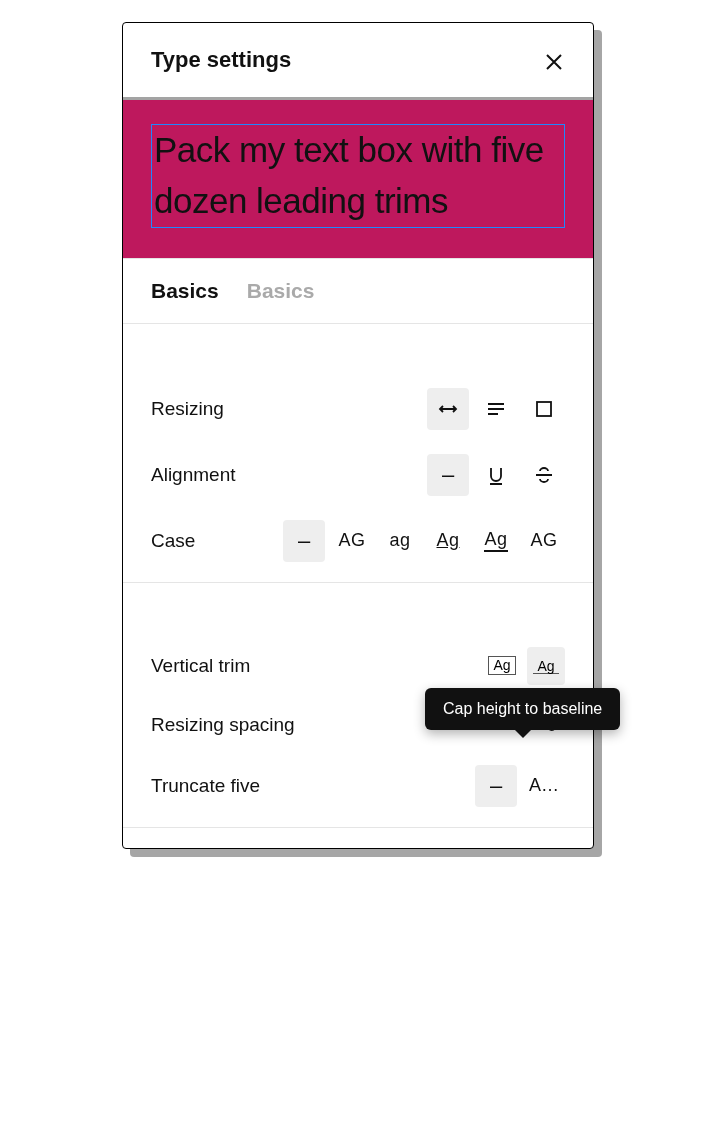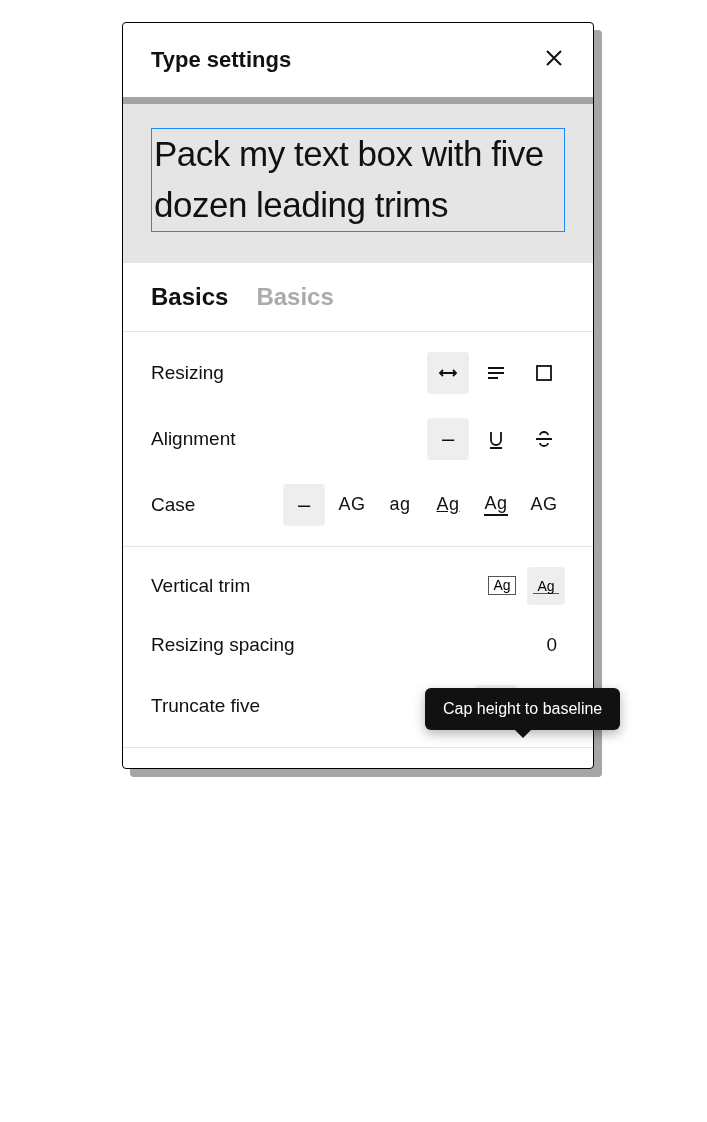--- a/index.html
+++ b/index.html
@@ -16,71 +16,72 @@
       top: 22px;
       width: 472px;
       background: #fff;
       border: 1px solid #000;
       border-radius: 4px;
       box-shadow: 8px 8px 0 rgba(0,0,0,0.35);
     }
     .header {
       padding: 24px 28px;
       display: flex;
-      align-items: flex-start;
+      align-items: flex-end;
       justify-content: space-between;
     }
     .header-title {
       font-size: 22px;
       font-weight: 700;
       color: #111;
     }
     .close-btn {
       width: 22px;
       height: 22px;
       display: flex;
       align-items: center;
       justify-content: center;
       cursor: pointer;
     }
     .preview {
-      background: #e5e5e5;
+      background: #be185d;
       padding: 24px 28px 30px;
-      border-top: 7px solid #a3a3a3;
+      border-top: 3px solid #a3a3a3;
       border-bottom: 1px solid #e5e5e5;
     }
     .preview-text {
       border: 1px solid #1e88ff;
       font-size: 35px;
       font-weight: 400;
       letter-spacing: -0.5px;
       line-height: 1.45;
       color: #111;
       padding: 0 2px;
     }
     .tabs {
       display: flex;
       gap: 28px;
       padding: 20px 28px;
       border-bottom: 1px solid #e5e5e5;
     }
     .tab {
-      font-size: 24px;
+      font-size: 21px;
       font-weight: 700;
       color: #aaa;
       cursor: pointer;
     }
     .tab.active {
       color: #111;
     }
     .section {
       padding: 8px 0;
     }
     .divider {
       border-bottom: 1px solid #e5e5e5;
+      margin-top: 44px;
     }
     .row {
       display: flex;
       align-items: center;
       justify-content: space-between;
       padding: 12px 28px;
       min-height: 56px;
     }
     .row-label {
       font-size: 19px;

